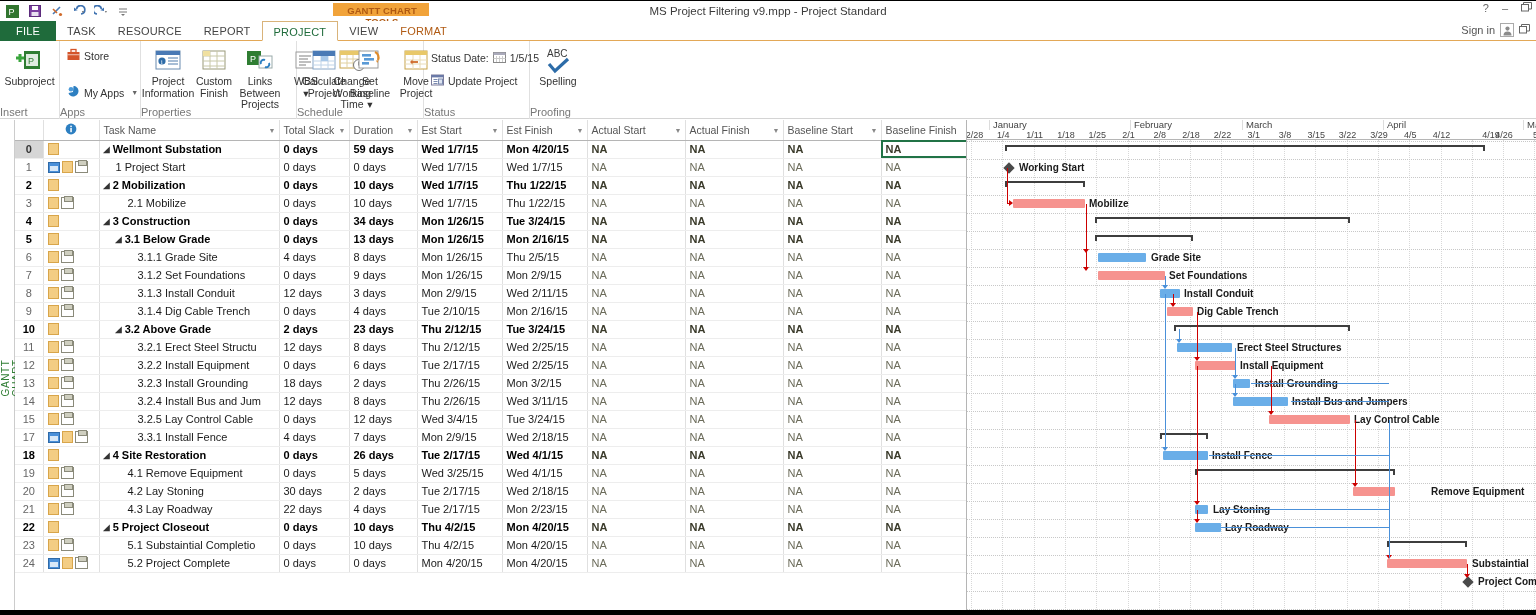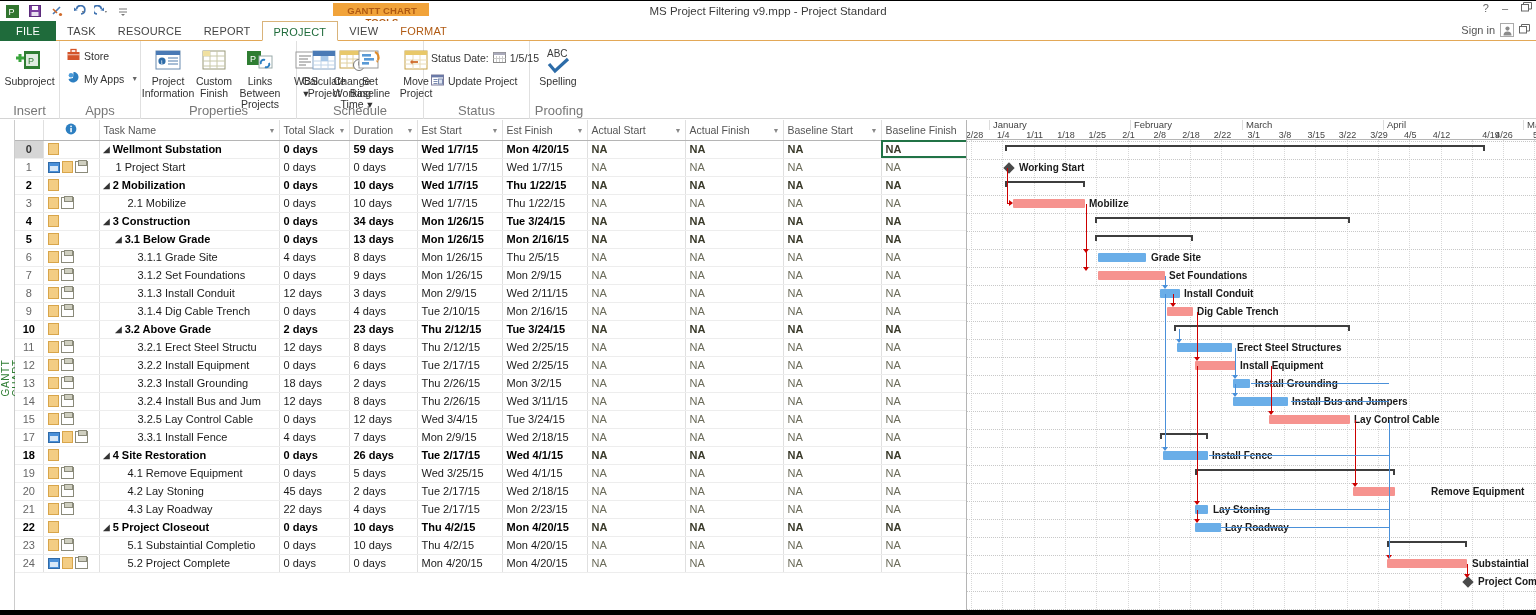--- a/index.html
+++ b/index.html
@@ -46,29 +46,29 @@
             gap:5px; font-size:11px; color:#555; }
   .avatar { width:14px; height:14px; border:1px solid #aaa; display:flex;
             align-items:center; justify-content:center; font-size:10px; color:#777; }
 
   
   .ribbon { height:78px; background:#fff; border-bottom:1px solid #d4d4d4;
             position:relative; display:flex; }
   .rgroup { position:relative; height:78px; display:flex; flex-direction:column;
             justify-content:flex-start; padding:3px 4px 0 4px;
             border-right:1px solid #e0e0e0; }
-  .rgroup .gname { position:absolute; bottom:1px; left:0; right:0; text-align:center;
-                   font-size:13px; color:#777; }
+  .rgroup .gname { position:absolute; bottom:1px; left:0; right:0; 
+                   font-size:11px; color:#777; }
   .gitems { display:flex; align-items:flex-start; height:64px; }
   .bigbtn { width:auto; min-width:46px; padding:2px 5px; display:flex;
             flex-direction:column; align-items:center; cursor:pointer;
             font-size:10.5px; color:#333; line-height:11.5px; text-align:center; }
   .bigbtn .ico { height:30px; display:flex; align-items:center; justify-content:center; }
   .smallcol { display:flex; flex-direction:column; justify-content:flex-start;
-              padding-top:3px; gap:6px; }
+              padding-top:3px; gap:20px; }
   .smallbtn { display:flex; align-items:center; gap:4px; font-size:10.5px;
               color:#333; cursor:pointer; padding:1px 3px; white-space:nowrap; }
   .caret { font-size:7px; color:#666; margin-left:3px; }
 
   
   .main { position:absolute; top:119px; left:0; right:0; bottom:0; display:flex; }
   .vstrip { width:15px; background:#fff; border-right:1px solid #ccc;
             position:relative; }
   .vstrip .vtext { position:absolute; left:-24px; top:50%; width:70px;
                    transform:rotate(-90deg); transform-origin:center;
@@ -947,21 +947,21 @@
                 <span class="ind-icons">
                   <span class="ic-note"></span>
                   <span class="ic-clip"></span>
                 </span>
               </td>
               <td class="c-name" title="4.2 Lay Stoning">
                 <span class="tname indent2">
                   <span>4.2 Lay Stoning</span>
                 </span>
               </td>
-              <td class="c-slack">45 days</td>
+              <td class="c-slack">30 days</td>
               <td class="c-dur">2 days</td>
               <td class="c-es">Tue 2/17/15</td>
               <td class="c-ef">Wed 2/18/15</td>
               <td class="c-as na">NA</td>
               <td class="c-af na">NA</td>
               <td class="c-bs na">NA</td>
               <td class="c-bf na">NA</td>
             </tr>
             <tr>
               <td class="c-id">21</td>

